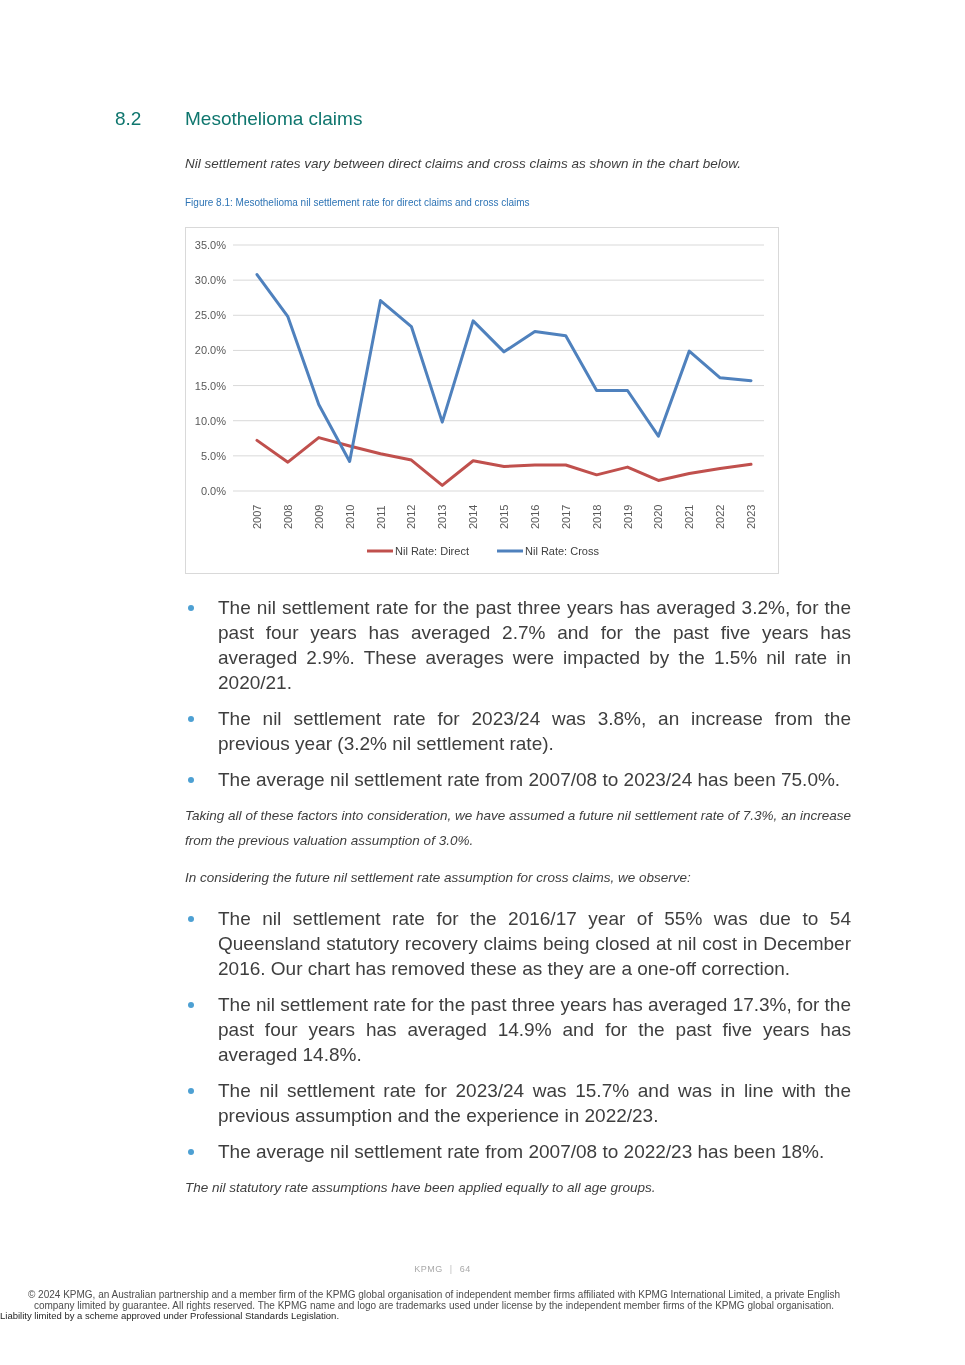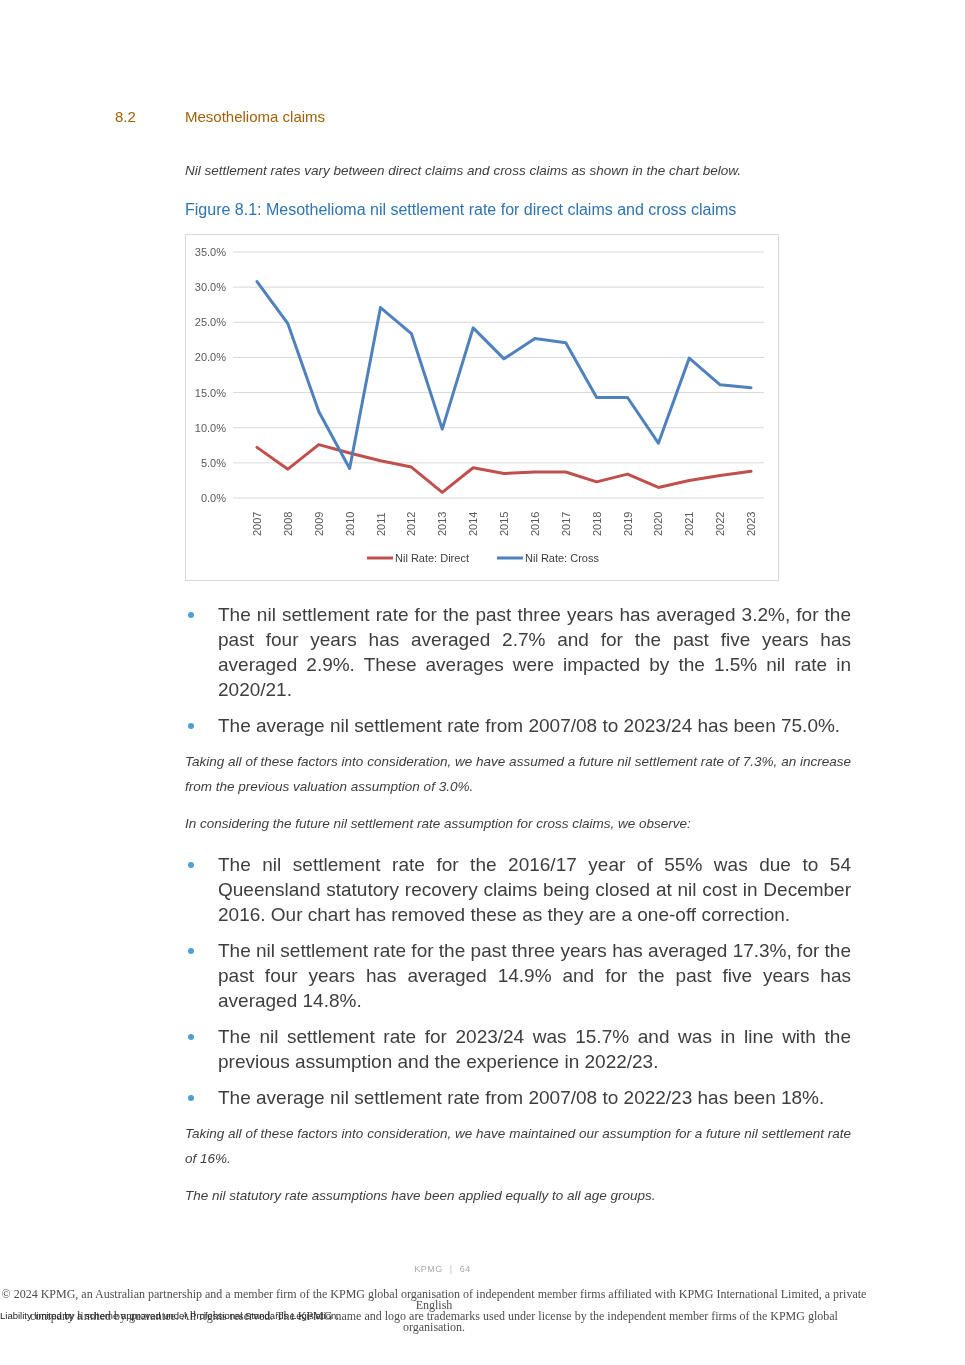--- a/index.html
+++ b/index.html
@@ -12,36 +12,36 @@
     overflow: hidden;
   }
   .content {
     position: absolute;
     left: 185px; top: 108px;
     width: 666px;
   }
   .heading-row {
     display: flex;
     margin-left: -70px;
-    font-size: 15px;
+    font-size: 19px;
     font-weight: 400;
-    color: #a16207;
-    margin-bottom: 33px;
+    color: #0f766e;
+    margin-bottom: 21px;
   }
   .heading-num { width: 70px; flex: none; }
   p.body-text {
     font-size: 13.5px;
     line-height: 25px;
     margin: 0 0 12px 0;
     text-align: justify;
     font-style: italic;
   }
   p.no-just { text-align: left; }
   .caption {
-    font-size: 16px;
+    font-size: 10px;
     line-height: 18px;
     color: #2e74b5;
     margin: 18px 0 15px 0;
   }
   .chart-box {
     width: 592px; height: 345px;
     border: 1px solid #d9d9d9;
     margin: 0 0 21px 0;
     background: #ffffff;
   }
@@ -76,24 +76,23 @@
     font-size: 9px;
     color: #a9a9a9;
     letter-spacing: 0.5px;
   }
   .footer-pagenum .sep { margin: 0 7px; color: #c0c0c0; }
   .footer-copyright {
     position: absolute;
     top: 1289px; left: 0;
     width: 868px;
     text-align: center;
-    font-size: 12px;
+    font-size: 10px;
     line-height: 11px;
     color: #4d4d4d;
-    font-family: Liberation Serif, serif;
   }
   .footer-liability {
     position: absolute;
     top: 1310px; left: 0;
     width: 965px;
     text-align: left;
     font-size: 9.5px;
     color: #1f1f1f;
   }
 </style>
@@ -154,20 +153,24 @@
       </svg></div>
 
 
   <ul class="bullets">
     <li>
       <span class="bullet-dot"></span>
       <span class="bullet-text">The nil settlement rate for the past three years has averaged 3.2%, for the past four years has averaged 2.7% and for the past five years has averaged 2.9%. These averages were impacted by the 1.5% nil rate in 2020/21.</span>
     </li>
     <li>
       <span class="bullet-dot"></span>
+      <span class="bullet-text">The nil settlement rate for 2023/24 was 3.8%, an increase from the previous year (3.2% nil settlement rate).</span>
+    </li>
+    <li>
+      <span class="bullet-dot"></span>
       <span class="bullet-text">The average nil settlement rate from 2007/08 to 2023/24 has been 75.0%.</span>
     </li>
   </ul>
 
   <p class="body-text">Taking all of these factors into consideration, we have assumed a future nil settlement rate of 7.3%, an increase from the previous valuation assumption of 3.0%.</p>
 
   <p class="body-text no-just">In considering the future nil settlement rate assumption for cross claims, we observe:</p>
 
   <ul class="bullets">
     <li>
@@ -181,21 +184,20 @@
     <li>
       <span class="bullet-dot"></span>
       <span class="bullet-text">The nil settlement rate for 2023/24 was 15.7% and was in line with the previous assumption and the experience in 2022/23.</span>
     </li>
     <li>
       <span class="bullet-dot"></span>
       <span class="bullet-text">The average nil settlement rate from 2007/08 to 2022/23 has been 18%.</span>
     </li>
   </ul>
 
-  <p class="body-text">Taking all of these factors into consideration, we have maintained our assumption for a future nil settlement rate of 16%.</p>
 
   <p class="body-text no-just">The nil statutory rate assumptions have been applied equally to all age groups.</p>
 
 </div>
 
 <div class="footer-pagenum">
   <span>KPMG</span><span class="sep">|</span><span>64</span>
 </div>
 
 <div class="footer-copyright">

